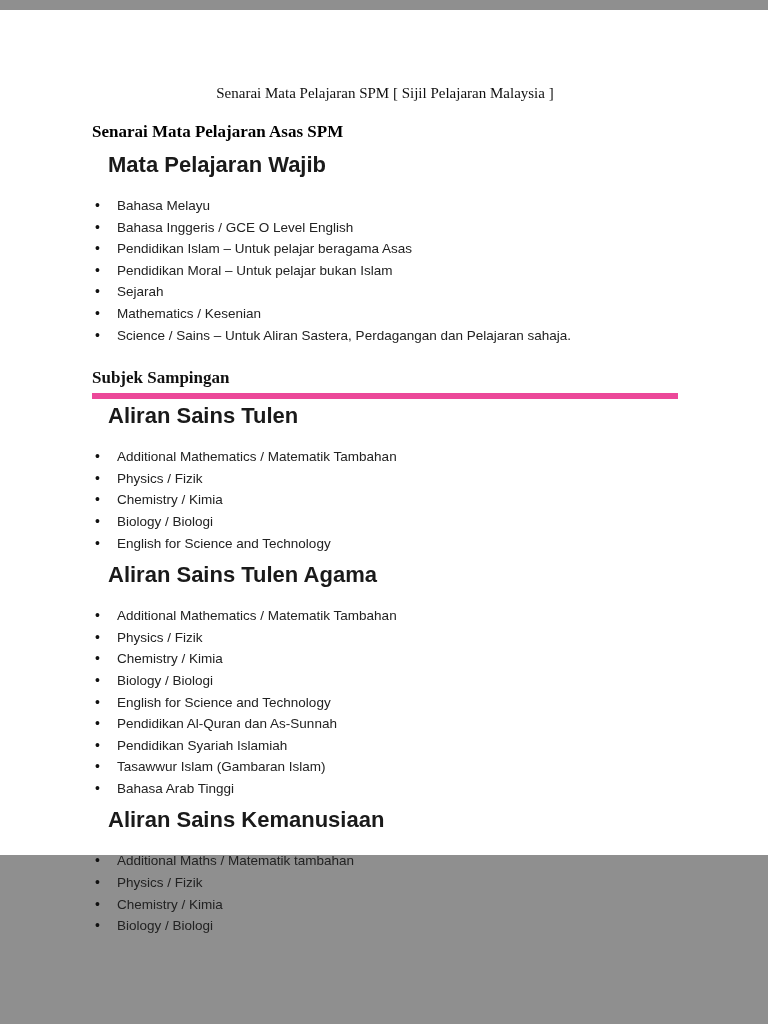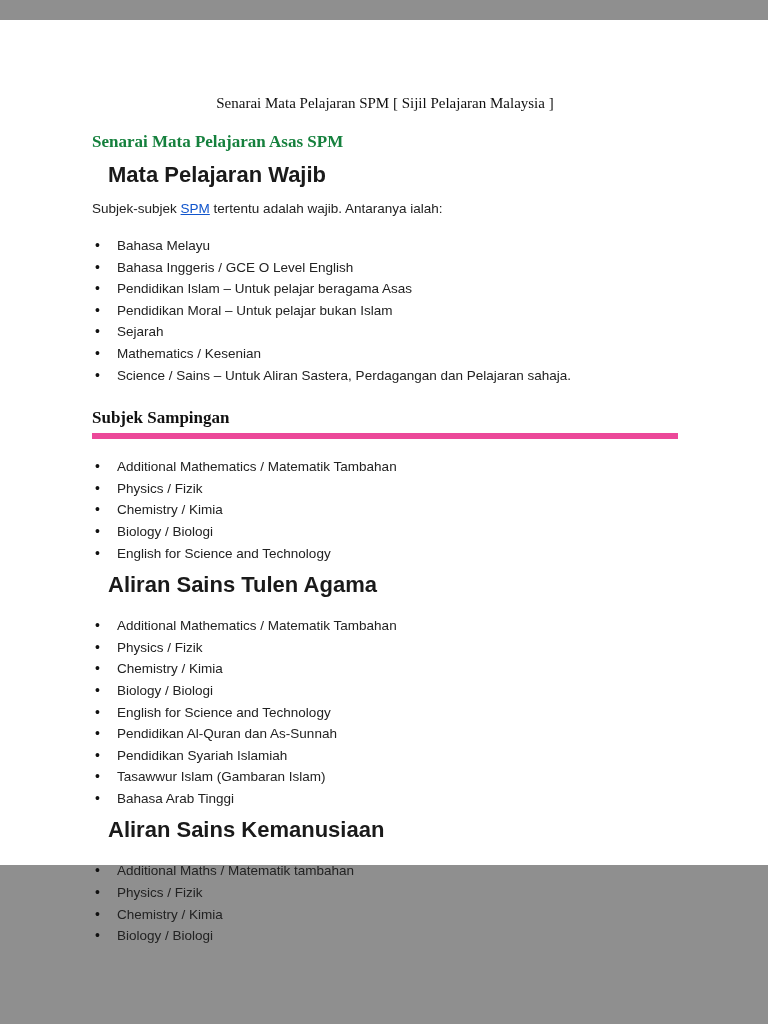--- a/index.html
+++ b/index.html
@@ -11,41 +11,41 @@
     font-family: "Liberation Sans", sans-serif;
   }
   .canvas {
     width: 768px;
     height: 1024px;
     background: #8f8f8f;
     position: relative;
   }
   .page {
     position: absolute;
-    top: 20px;
+    top: 10px;
     left: 0;
     width: 768px;
     height: 845px;
     background: #ffffff;
     padding: 75px 90px 0 92px;
     color: #1a1a1a;
   }
   .doc-title {
     font-family: "Liberation Serif", serif;
     font-size: 15px;
     font-weight: 400;
     text-align: center;
     color: #111111;
     margin: 0 0 20px 0;
   }
   .subtitle {
     font-family: "Liberation Serif", serif;
     font-size: 17px;
     font-weight: 700;
-    color: #15803d;
+    color: #000000;
     margin: 0 0 10px 0;
   }
   h1.big-heading {
     font-family: "Liberation Sans", sans-serif;
     font-size: 22px;
     font-weight: 700;
     color: #1a1a1a;
     margin: 4px 0 12px 16px;
     line-height: 26px;
   }
@@ -111,34 +111,34 @@
 
 <div class="canvas">
   <div class="page">
 
     <div class="doc-title">Senarai Mata Pelajaran SPM [ Sijil Pelajaran Malaysia ]</div>
 
     <div class="subtitle">Senarai Mata Pelajaran Asas SPM</div>
 
     <h1 class="big-heading">Mata Pelajaran Wajib</h1>
 
-    <p class="intro"><span>Subjek-subjek</span> <a class="spm-link">SPM</a> <span>tertentu adalah wajib. Antaranya ialah:</span></p>
 
     <ul class="subject-list">
         <li>Bahasa Melayu</li>
         <li>Bahasa Inggeris / GCE O Level English</li>
         <li>Pendidikan Islam – Untuk pelajar beragama Asas</li>
         <li>Pendidikan Moral – Untuk pelajar bukan Islam</li>
         <li>Sejarah</li>
         <li>Mathematics / Kesenian</li>
         <li>Science / Sains – Untuk Aliran Sastera, Perdagangan dan Pelajaran sahaja.</li>
       </ul>
 
     <div class="rule-heading">Subjek Sampingan</div>
 
+    <h1 class="big-heading">Aliran Sains Tulen</h1>
 
     <ul class="subject-list">
         <li>Additional Mathematics / Matematik Tambahan</li>
         <li>Physics / Fizik</li>
         <li>Chemistry / Kimia</li>
         <li>Biology / Biologi</li>
         <li>English for Science and Technology</li>
       </ul>
 
     <h1 class="big-heading">Aliran Sains Tulen Agama</h1>

